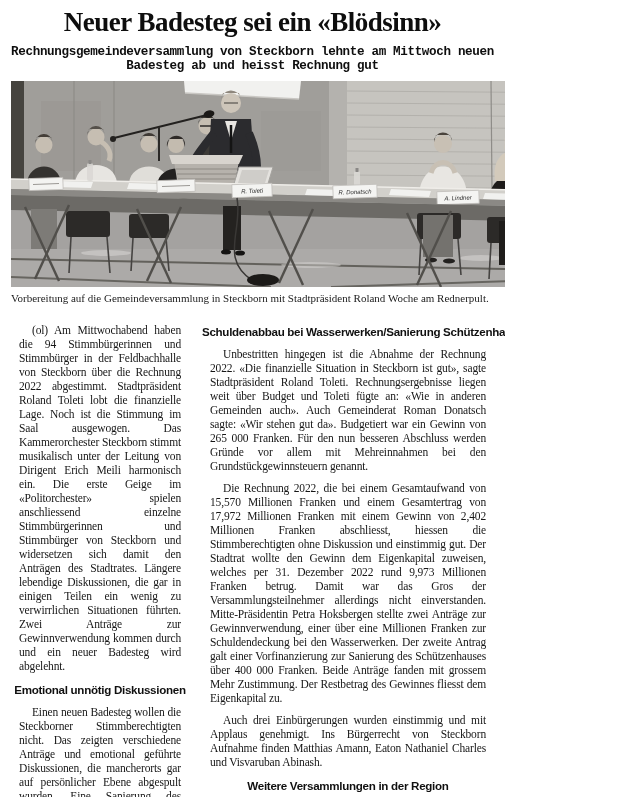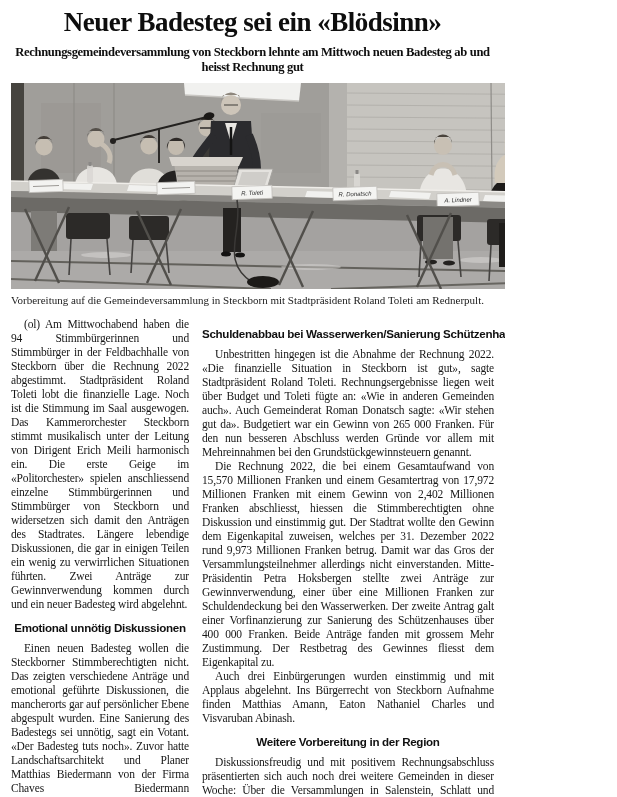--- a/index.html
+++ b/index.html
@@ -6,33 +6,33 @@
   .page{
     position:relative;width:505px;height:797px;background:#fff;overflow:hidden;
     font-family:"Liberation Serif", serif;color:#141414;
   }
   .masthead{padding-top:7px;text-align:center;}
   .headline{
     font-family:"Liberation Serif", serif;font-weight:bold;font-size:27px;
     letter-spacing:-0.5px;margin:0;color:#0e0e0e;
   }
   .deck{
-    font-family:Liberation Serif, serif;font-weight:bold;font-size:12.6px;
+    font-family:Liberation Mono, monospace;font-weight:bold;font-size:12.6px;
     letter-spacing:-0.35px;margin:7px 0 0 0;color:#0e0e0e;
   }
   .photo-wrap{margin:8px 11px 0 11px;width:594px;height:206px;line-height:0;}
   .caption{
     margin:5px 11px 0 11px;font-size:11px;line-height:13px;color:#1b1b1b;text-align:left;
   }
   .columns{display:flex;gap:13px;margin:10px 11px 0 11px;}
   .col{
     width:292px;font-size:11.5px;line-height:14px;text-align:justify;
     letter-spacing:-0.15px;color:#161616;hyphens:auto;
   }
-  .para{margin:0;text-indent:13px;}
+  .para{margin:8px;text-indent:13px;}
   .para.cont{text-indent:0;}
   .subhead{
     font-family:"Liberation Sans", sans-serif;font-weight:bold;font-size:11.6px;
     letter-spacing:-0.3px;text-align:center;margin:10px 0 6px 0;color:#101010;
     white-space:nowrap;text-indent:0;
   }
   .plate-text{
     font-family:"Liberation Sans", sans-serif;font-size:6px;font-style:italic;
     fill:#2e2e2e;
   }
@@ -284,31 +284,31 @@
         <line x1="498" y1="134" x2="532" y2="206"></line>
           <line x1="542" y1="132" x2="508" y2="206"></line>
       </g>
       <g>
         <path d="M226,117 C232,150 208,178 242,200" stroke="#3a3836" stroke-width="1.5" fill="none"></path>
         <ellipse cx="252" cy="199" rx="16" ry="6" fill="#1c1a18"></ellipse>
       </g>
     </svg>
   </div>
 
-  <p class="caption">Vorbereitung auf die Gemeindeversammlung in Steckborn mit Stadtpräsident Roland Toleti am Rednerpult.</p>
+  <p class="caption">Vorbereitung auf die Gemeindeversammlung in Steckborn mit Stadtpräsident Roland Woche am Rednerpult.</p>
 
   <div class="columns">
     <div class="col">
       <p class="para">(ol) Am Mittwochabend haben die 94 Stimmbürgerinnen und Stimmbürger in der Feldbachhalle von Steckborn über die Rechnung 2022 abgestimmt. Stadtpräsident Roland Toleti lobt die finanzielle Lage. Noch ist die Stimmung im Saal ausgewogen. Das Kammerorchester Steckborn stimmt musikalisch unter der Leitung von Dirigent Erich Meili harmonisch ein. Die erste Geige im «Politorchester» spielen anschliessend einzelne Stimmbürgerinnen und Stimmbürger von Steckborn und widersetzen sich damit den Anträgen des Stadtrates. Längere lebendige Diskussionen, die gar in einigen Teilen ein wenig zu verwirrlichen Situationen führten. Zwei Anträge zur Gewinnverwendung kommen durch und ein neuer Badesteg wird abgelehnt.</p>
       <p class="para subhead">Emotional unnötig Diskussionen</p>
       <p class="para">Einen neuen Badesteg wollen die Steckborner Stimmberechtigten nicht. Das zeigten verschiedene Anträge und emotional geführte Diskussionen, die mancherorts gar auf persönlicher Ebene abgespult wurden. Eine Sanierung des Badestegs sei unnötig, sagt ein Votant. «Der Badesteg tuts noch». Zuvor hatte Landschaftsarchitekt und Planer Matthias Biedermann von der Firma Chaves Biedermann Landschaftsarchitekten GmbH in Frauenfeld in Visualisierungen einen modernen Neubau, versetzt zum jetzigen Standort, vorgestellt. Dem Gegenüber stand das Kreditbegehren des Stadtrates über 145 000 Franken. Das gesamte Projekt kam bei den Versammlungsteilnehmern nicht an. «Ein absoluter Blödsinn», rief ein Votant in den Saal. Der Stadtrat hatte ursprünglich eine Arbeitsgruppe Badi/Camping eingesetzt für eine Aufwertung dieses touristischen Standortes. Wie der Stadtpräsident erläuterte, standen rasch einmal andere Bereiche des Strandbads im Fokus, die Idee eines Badestegs nahm Fahrt auf. Die nun allerdings vollends gestoppt ist. SP-Präsidentin Andrea Hess stellte den Antrag für eine Ablehnung. Weitere Anträge folgten. Zur allgemeinen Entwirrung und Klärung wurde schliesslich der Badesteg mit grossem Mehr abgelehnt. Ein weiterer Antrag war die Ungültigerklärung für den bereits bewilligten Kredit vom Dezember 2021 über 100 000 Franken für eine Sanierung des Badestegs. Ein Votant doppelte zu den vorgängigen Diskussionen nach: «Der Badestegs tuts</p>
     </div>
     <div class="col">
       <p class="para subhead">Schuldenabbau bei Wasserwerken/Sanierung Schützenhaus</p>
       <p class="para">Unbestritten hingegen ist die Abnahme der Rechnung 2022. «Die finanzielle Situation in Steckborn ist gut», sagte Stadtpräsident Roland Toleti. Rechnungsergebnisse liegen weit über Budget und Toleti fügte an: «Wie in anderen Gemeinden auch». Auch Gemeinderat Roman Donatsch sagte: «Wir stehen gut da». Budgetiert war ein Gewinn von 265 000 Franken. Für den nun besseren Abschluss werden Gründe vor allem mit Mehreinnahmen bei den Grundstückgewinnsteuern genannt.</p>
       <p class="para">Die Rechnung 2022, die bei einem Gesamtaufwand von 15,570 Millionen Franken und einem Gesamtertrag von 17,972 Millionen Franken mit einem Gewinn von 2,402 Millionen Franken abschliesst, hiessen die Stimmberechtigten ohne Diskussion und einstimmig gut. Der Stadtrat wollte den Gewinn dem Eigenkapital zuweisen, welches per 31. Dezember 2022 rund 9,973 Millionen Franken betrug. Damit war das Gros der Versammlungsteilnehmer allerdings nicht einverstanden. Mitte-Präsidentin Petra Hoksbergen stellte zwei Anträge zur Gewinnverwendung, einer über eine Millionen Franken zur Schuldendeckung bei den Wasserwerken. Der zweite Antrag galt einer Vorfinanzierung zur Sanierung des Schützenhauses über 400 000 Franken. Beide Anträge fanden mit grossem Mehr Zustimmung. Der Restbetrag des Gewinnes fliesst dem Eigenkapital zu.</p>
-      <p class="para">Auch drei Einbürgerungen wurden einstimmig und mit Applaus abgelehnt. Ins Bürgerrecht von Steckborn Aufnahme finden Matthias Amann, Eaton Nathaniel Charles und Visvaruban Abinash.</p>
-      <p class="para subhead">Weitere Vorbereitung in der Region</p>
+      <p class="para">Auch drei Einbürgerungen wurden einstimmig und mit Applaus genehmigt. Ins Bürgerrecht von Steckborn Aufnahme finden Matthias Amann, Eaton Nathaniel Charles und Visvaruban Abinash.</p>
+      <p class="para subhead">Weitere Versammlungen in der Region</p>
       <p class="para">Diskussionsfreudig und mit positivem Rechnungsabschluss präsentierten sich auch noch drei weitere Gemeinden in dieser Woche: Über die Versammlungen in Salenstein, Schlatt und Hemishofen informieren im Innenteil dieser Ausgabe ausführliche Beiträge.</p>
     </div>
   </div>
 
 </div>
 
 </body></html>

